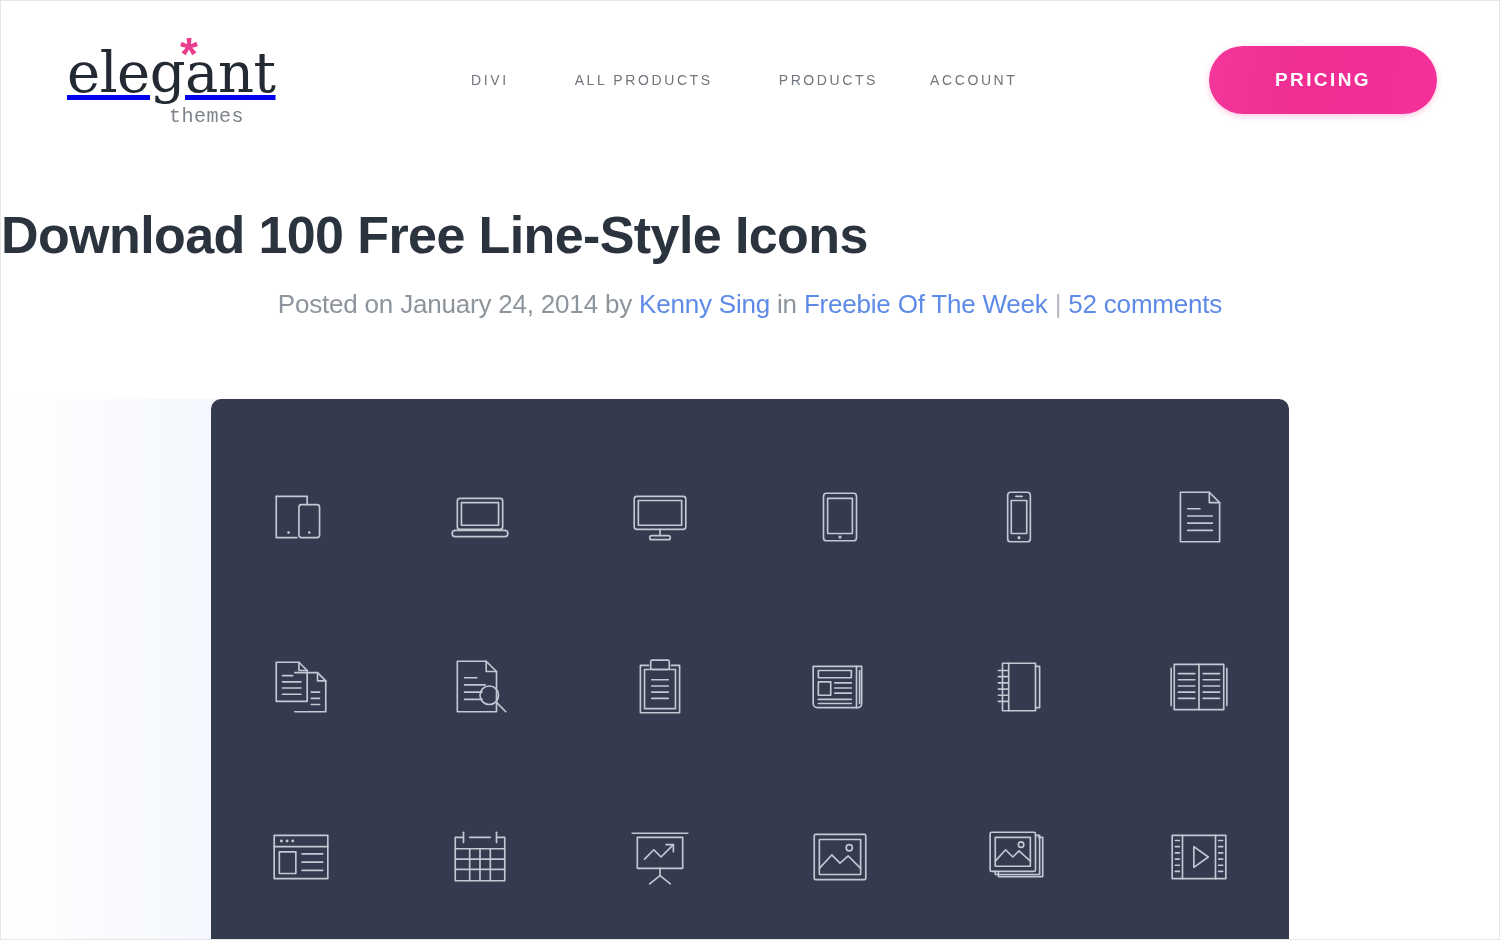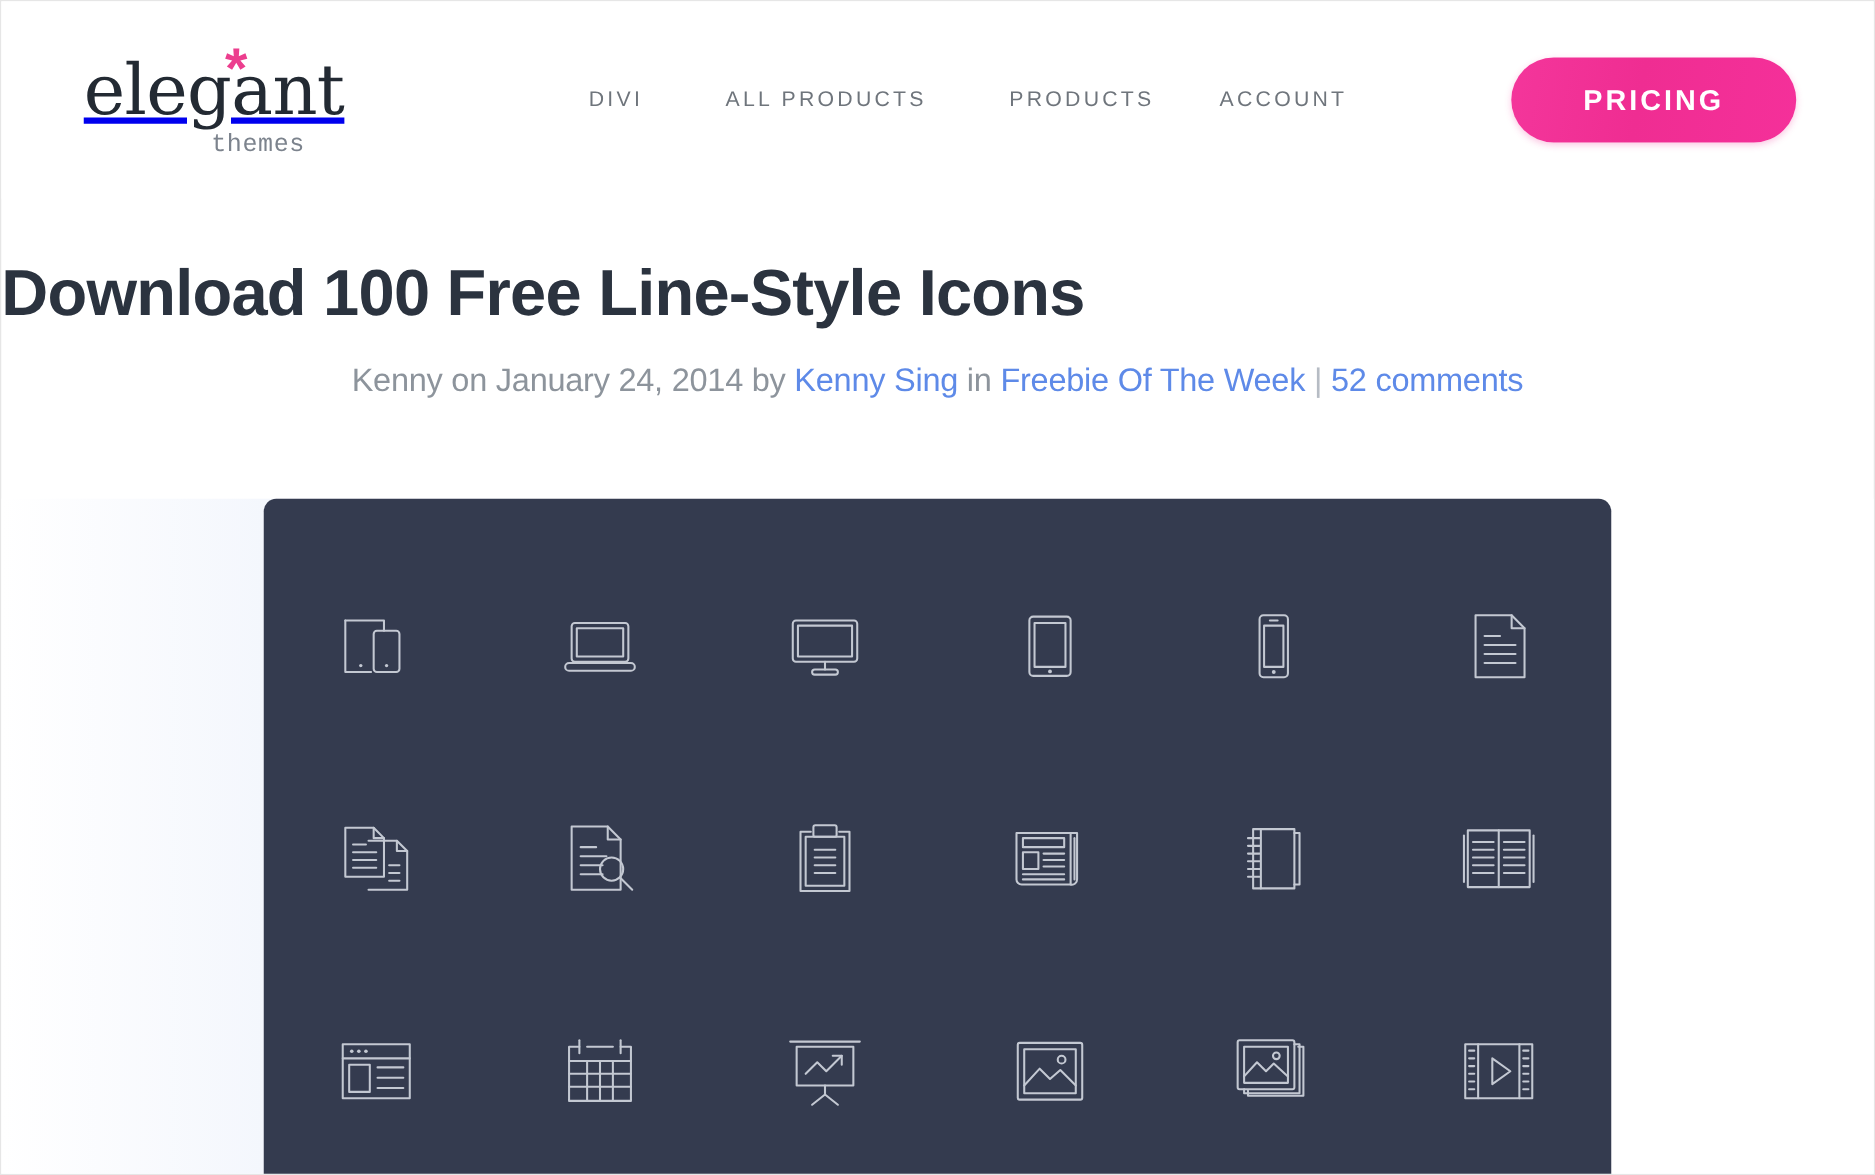--- a/index.html
+++ b/index.html
@@ -81,21 +81,21 @@
     left: 470px;
     top: 0;
     height: 158px;
     display: flex;
     align-items: center;
     gap: 0px;
   }
 
   .nav-link {
     font-family: "Liberation Sans", sans-serif;
-    font-size: 17px;
+    font-size: 14px;
     letter-spacing: 2.6px;
     color: #6f757c;
     text-decoration: none;
     font-weight: 400;
     padding: 10px 0;
     white-space: nowrap;
   }
   .nav-gap { width: 66px; }
   .nav-gap-s { width: 52px; }
 
@@ -103,21 +103,21 @@
     position: absolute;
     right: 62px;
     top: 45px;
     width: 228px;
     height: 68px;
     border: none;
     border-radius: 34px;
     background: linear-gradient(100deg, #f4369b 0%, #ef2d92 45%, #f5309a 100%);
     color: #ffffff;
     font-family: "Liberation Sans", sans-serif;
-    font-size: 23px;
+    font-size: 19px;
     font-weight: 700;
     letter-spacing: 2.4px;
     cursor: pointer;
     box-shadow: 0 2px 6px rgba(240,50,150,0.28);
   }
 
   
   .article {
     position: relative;
     width: 100%;
@@ -238,21 +238,21 @@
     </nav>
 
     <button class="pricing-btn">PRICING</button>
   </header>
 
   <main class="article">
 
     <h1 class="post-title">Download 100 Free Line-Style Icons</h1>
 
     <div class="post-meta">
-      <span>Kenny on </span><span>January 24, 2014</span><span> by </span><a class="meta-link" href="#">Kenny Sing</a><span> in </span><a class="meta-link" href="#">Freebie Of The Week</a><span class="meta-sep"> | </span><a class="meta-link" href="#">52 comments</a>
+      <span>Posted on </span><span>January 24, 2014</span><span> by </span><a class="meta-link" href="#">Kenny Sing</a><span> in </span><a class="meta-link" href="#">Freebie Of The Week</a><span class="meta-sep"> | </span><a class="meta-link" href="#">52 comments</a>
     </div>
   </main>
 
   <div class="feature-area">
     <div class="feature-panel">
       <div class="icon-grid">
 
         <div class="icon-cell">
           <svg viewBox="0 0 64 64">
             <path d="M8 12 H38 V20"></path>

